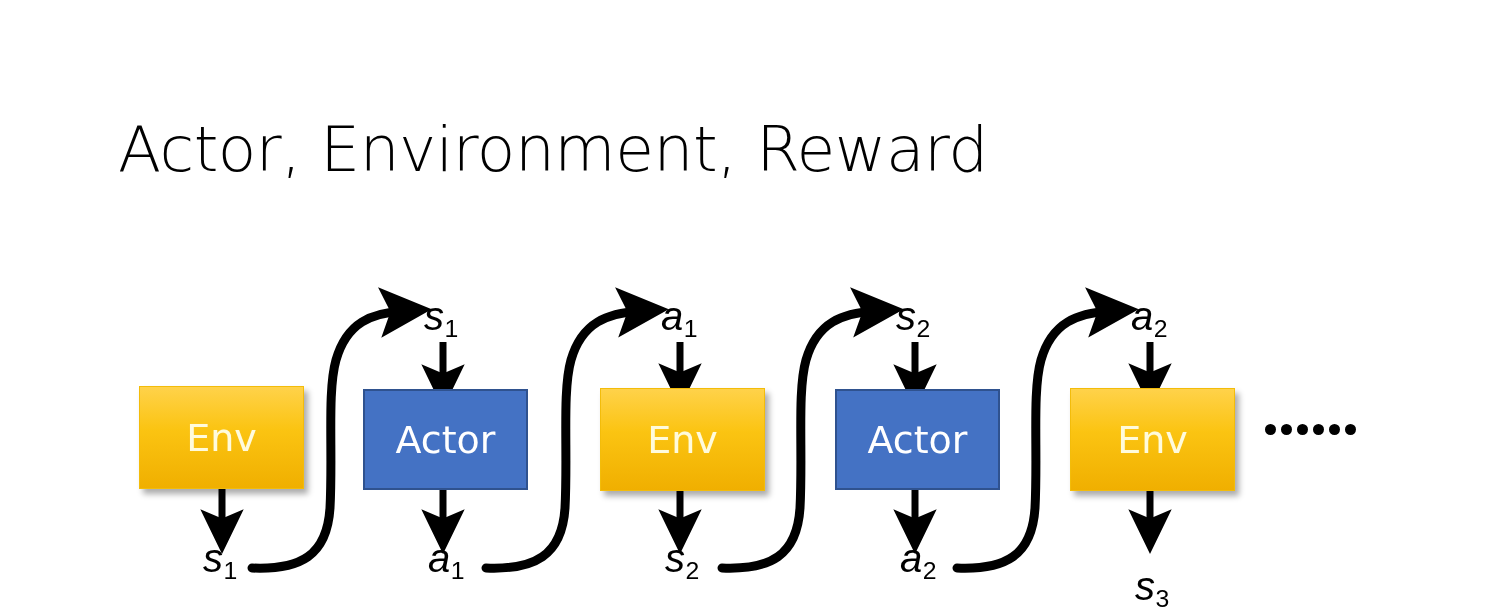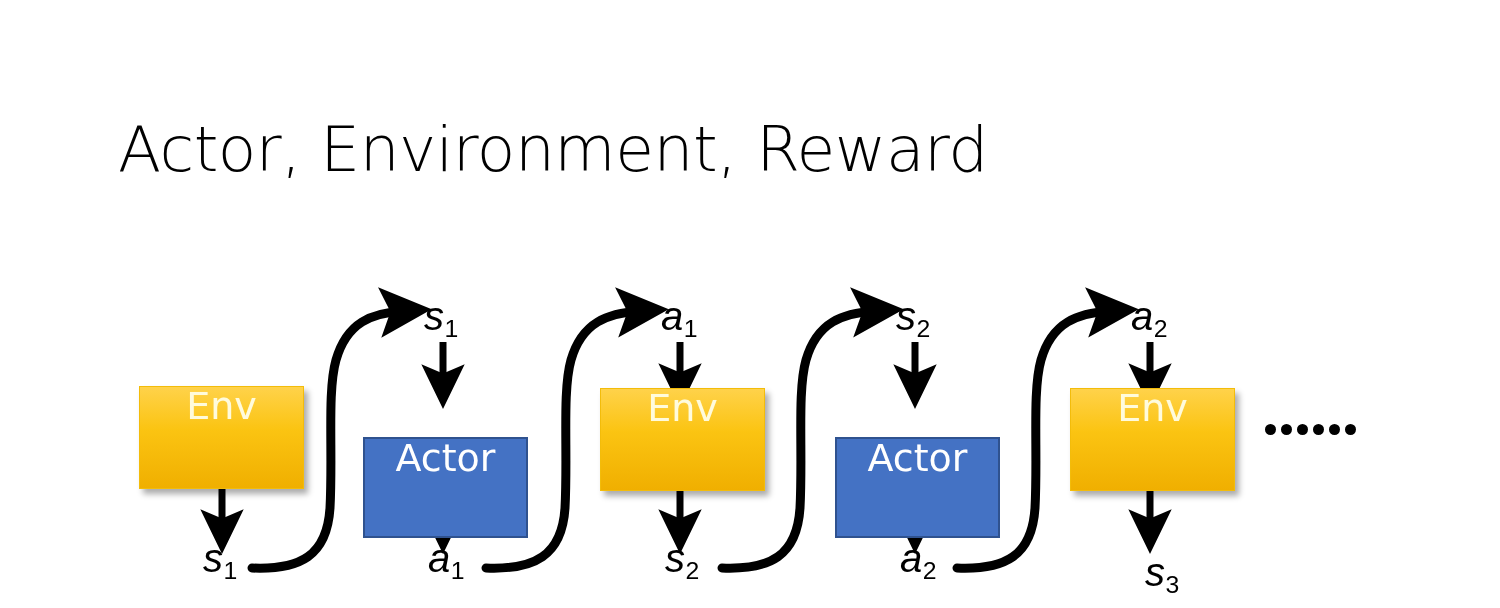--- a/index.html
+++ b/index.html
@@ -50,41 +50,40 @@
     width: 1500px;
     height: 608px;
     pointer-events: none;
   }
 
   
   .node {
     position: absolute;
     box-sizing: border-box;
     display: flex;
-    align-items: flex-start;
+    align-items: center;
     justify-content: center;
     font-family: "DejaVu Sans", sans-serif;
     font-weight: 400;
     font-size: 38px;
     line-height: 1;
     user-select: none;
   }
   .node-env {
     background: linear-gradient(180deg, #FFD24A 0%, #FBC412 42%, #F0AF00 100%);
     color: #FFFBDC;
     border: 1px solid #F3BC0A;
     box-shadow: 4px 5px 6px rgba(0,0,0,0.33);
     text-shadow: 0 0 1px rgba(255,255,255,0.25);
   }
   .node-actor {
     background: #4472C4;
     color: #FFFFFF;
     border: 2px solid #2F528F;
     box-shadow: none;
-    margin-top: 48px;
   }
 
   
   .mlabel {
     position: absolute;
     font-family: Liberation Sans, sans-serif;
     font-style: italic;
     font-size: 40px;
     color: #000000;
     line-height: 1;
@@ -181,21 +180,21 @@
 
     <div class="mlabel" style="left:424px; top:296px;"><span>s</span><sub>1</sub></div>
     <div class="mlabel" style="left:661px; top:296px;"><span>a</span><sub>1</sub></div>
     <div class="mlabel" style="left:896px; top:296px;"><span>s</span><sub>2</sub></div>
     <div class="mlabel" style="left:1131px; top:296px;"><span>a</span><sub>2</sub></div>
 
     <div class="mlabel" style="left:203px; top:538px;"><span>s</span><sub>1</sub></div>
     <div class="mlabel" style="left:428px; top:538px;"><span>a</span><sub>1</sub></div>
     <div class="mlabel" style="left:665px; top:538px;"><span>s</span><sub>2</sub></div>
     <div class="mlabel" style="left:900px; top:538px;"><span>a</span><sub>2</sub></div>
-    <div class="mlabel" style="left:1135px; top:552px;margin-left:10px;"><span>s</span><sub>3</sub></div>
+    <div class="mlabel" style="left:1135px; top:566px;"><span>s</span><sub>3</sub></div>
 
     <div id="ellipsis">
       <span class="dot"></span>
       <span class="dot"></span>
       <span class="dot"></span>
       <span class="dot"></span>
       <span class="dot"></span>
       <span class="dot"></span>
     </div>
 

